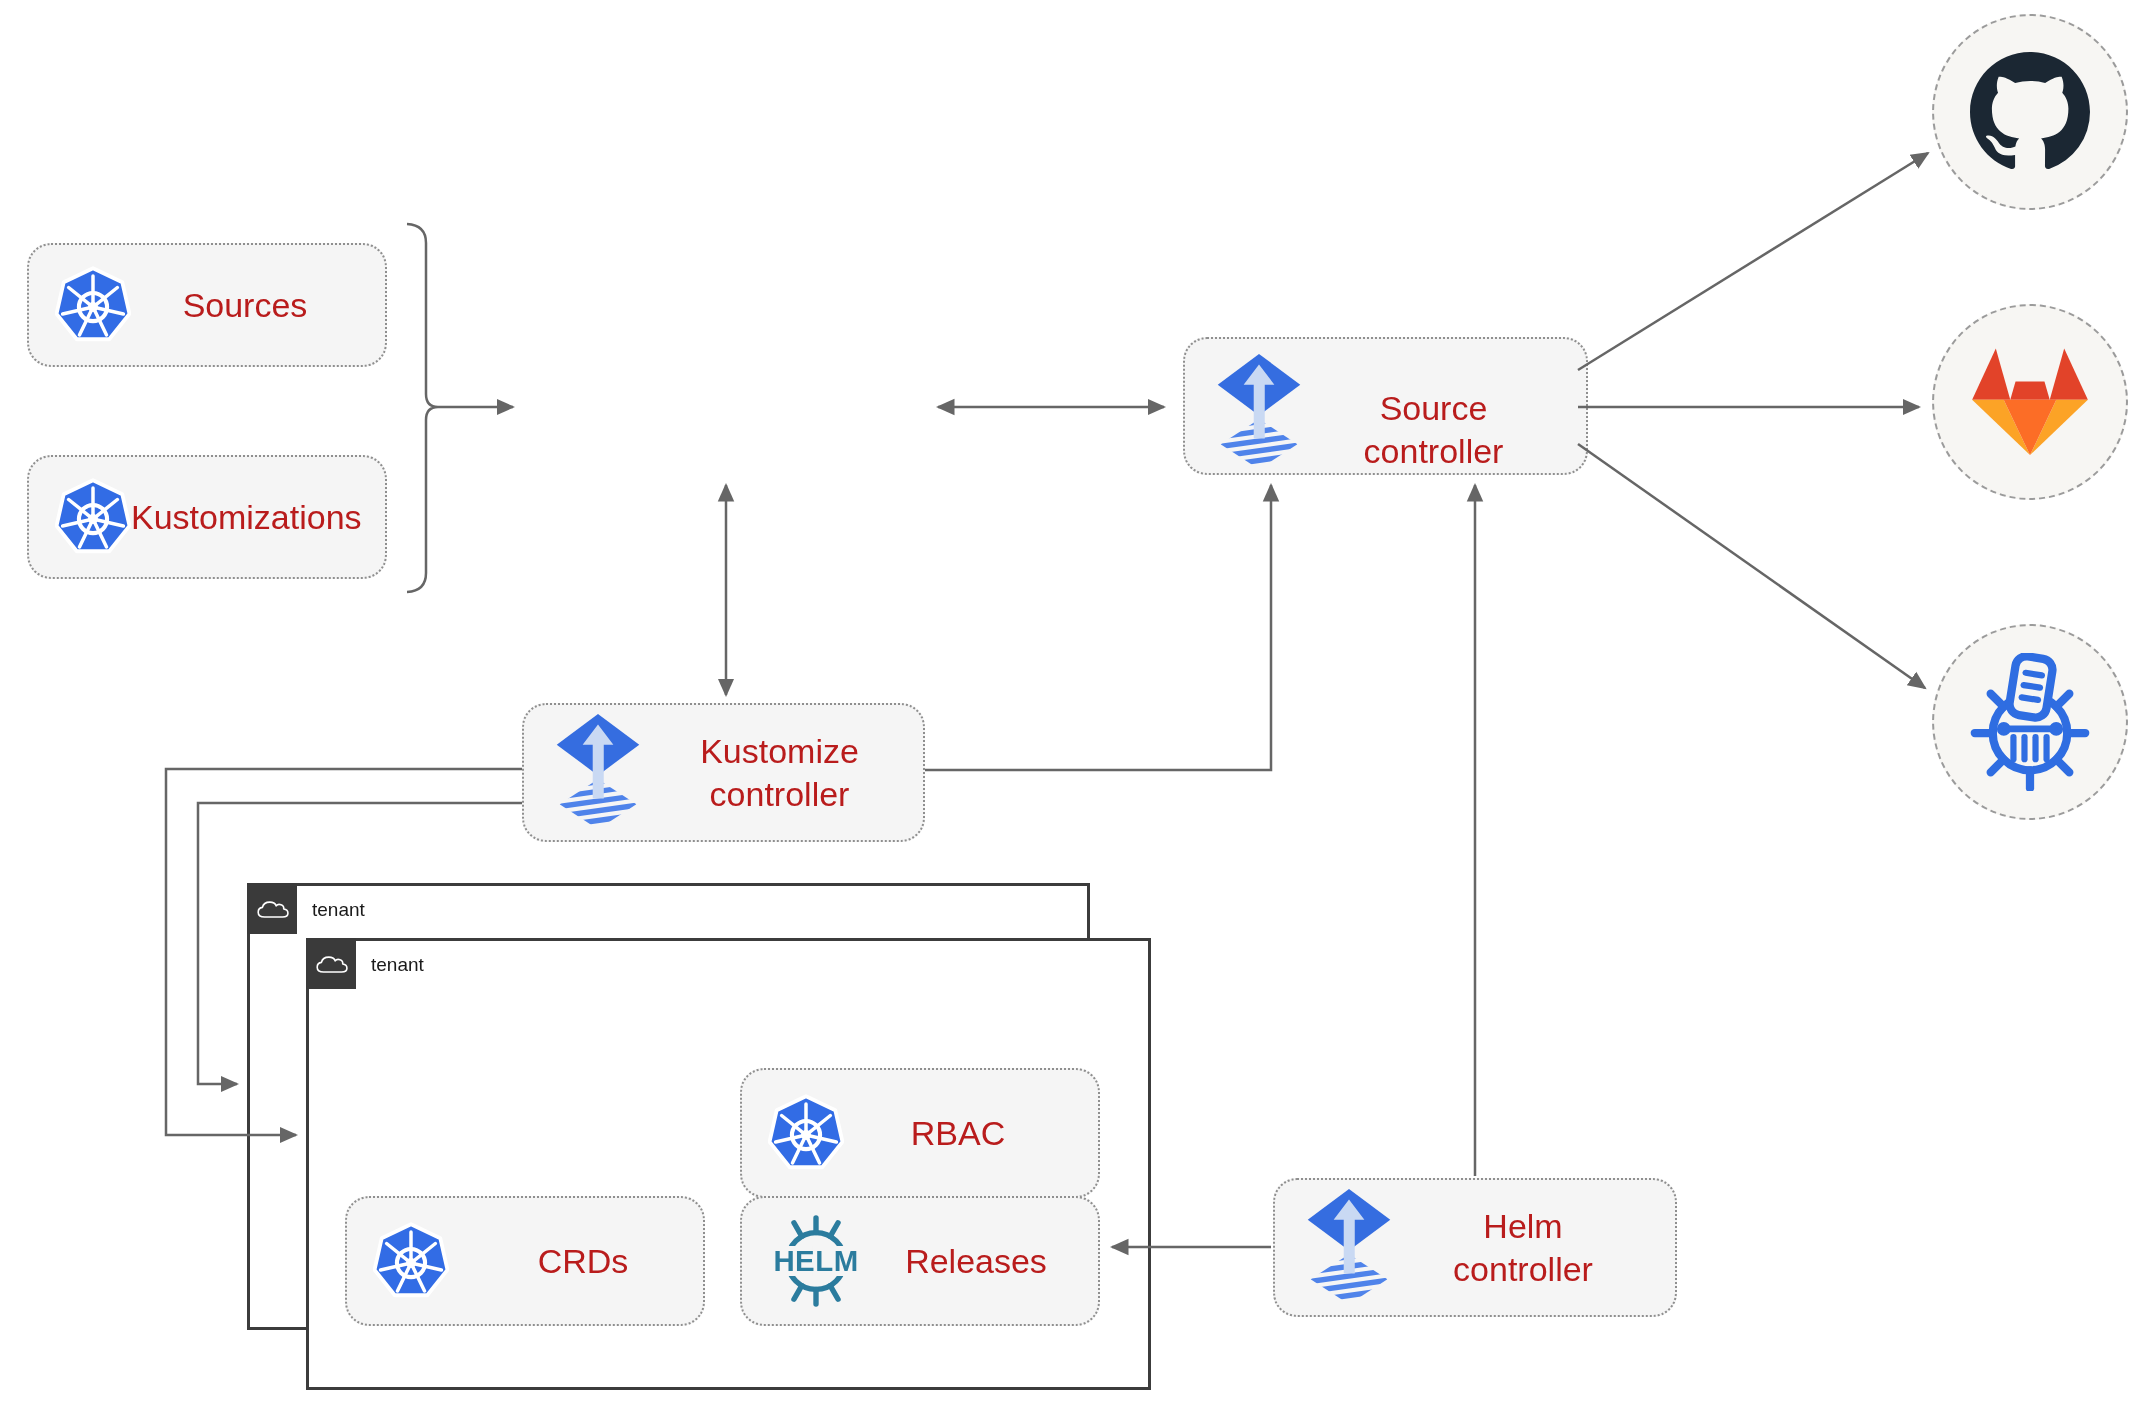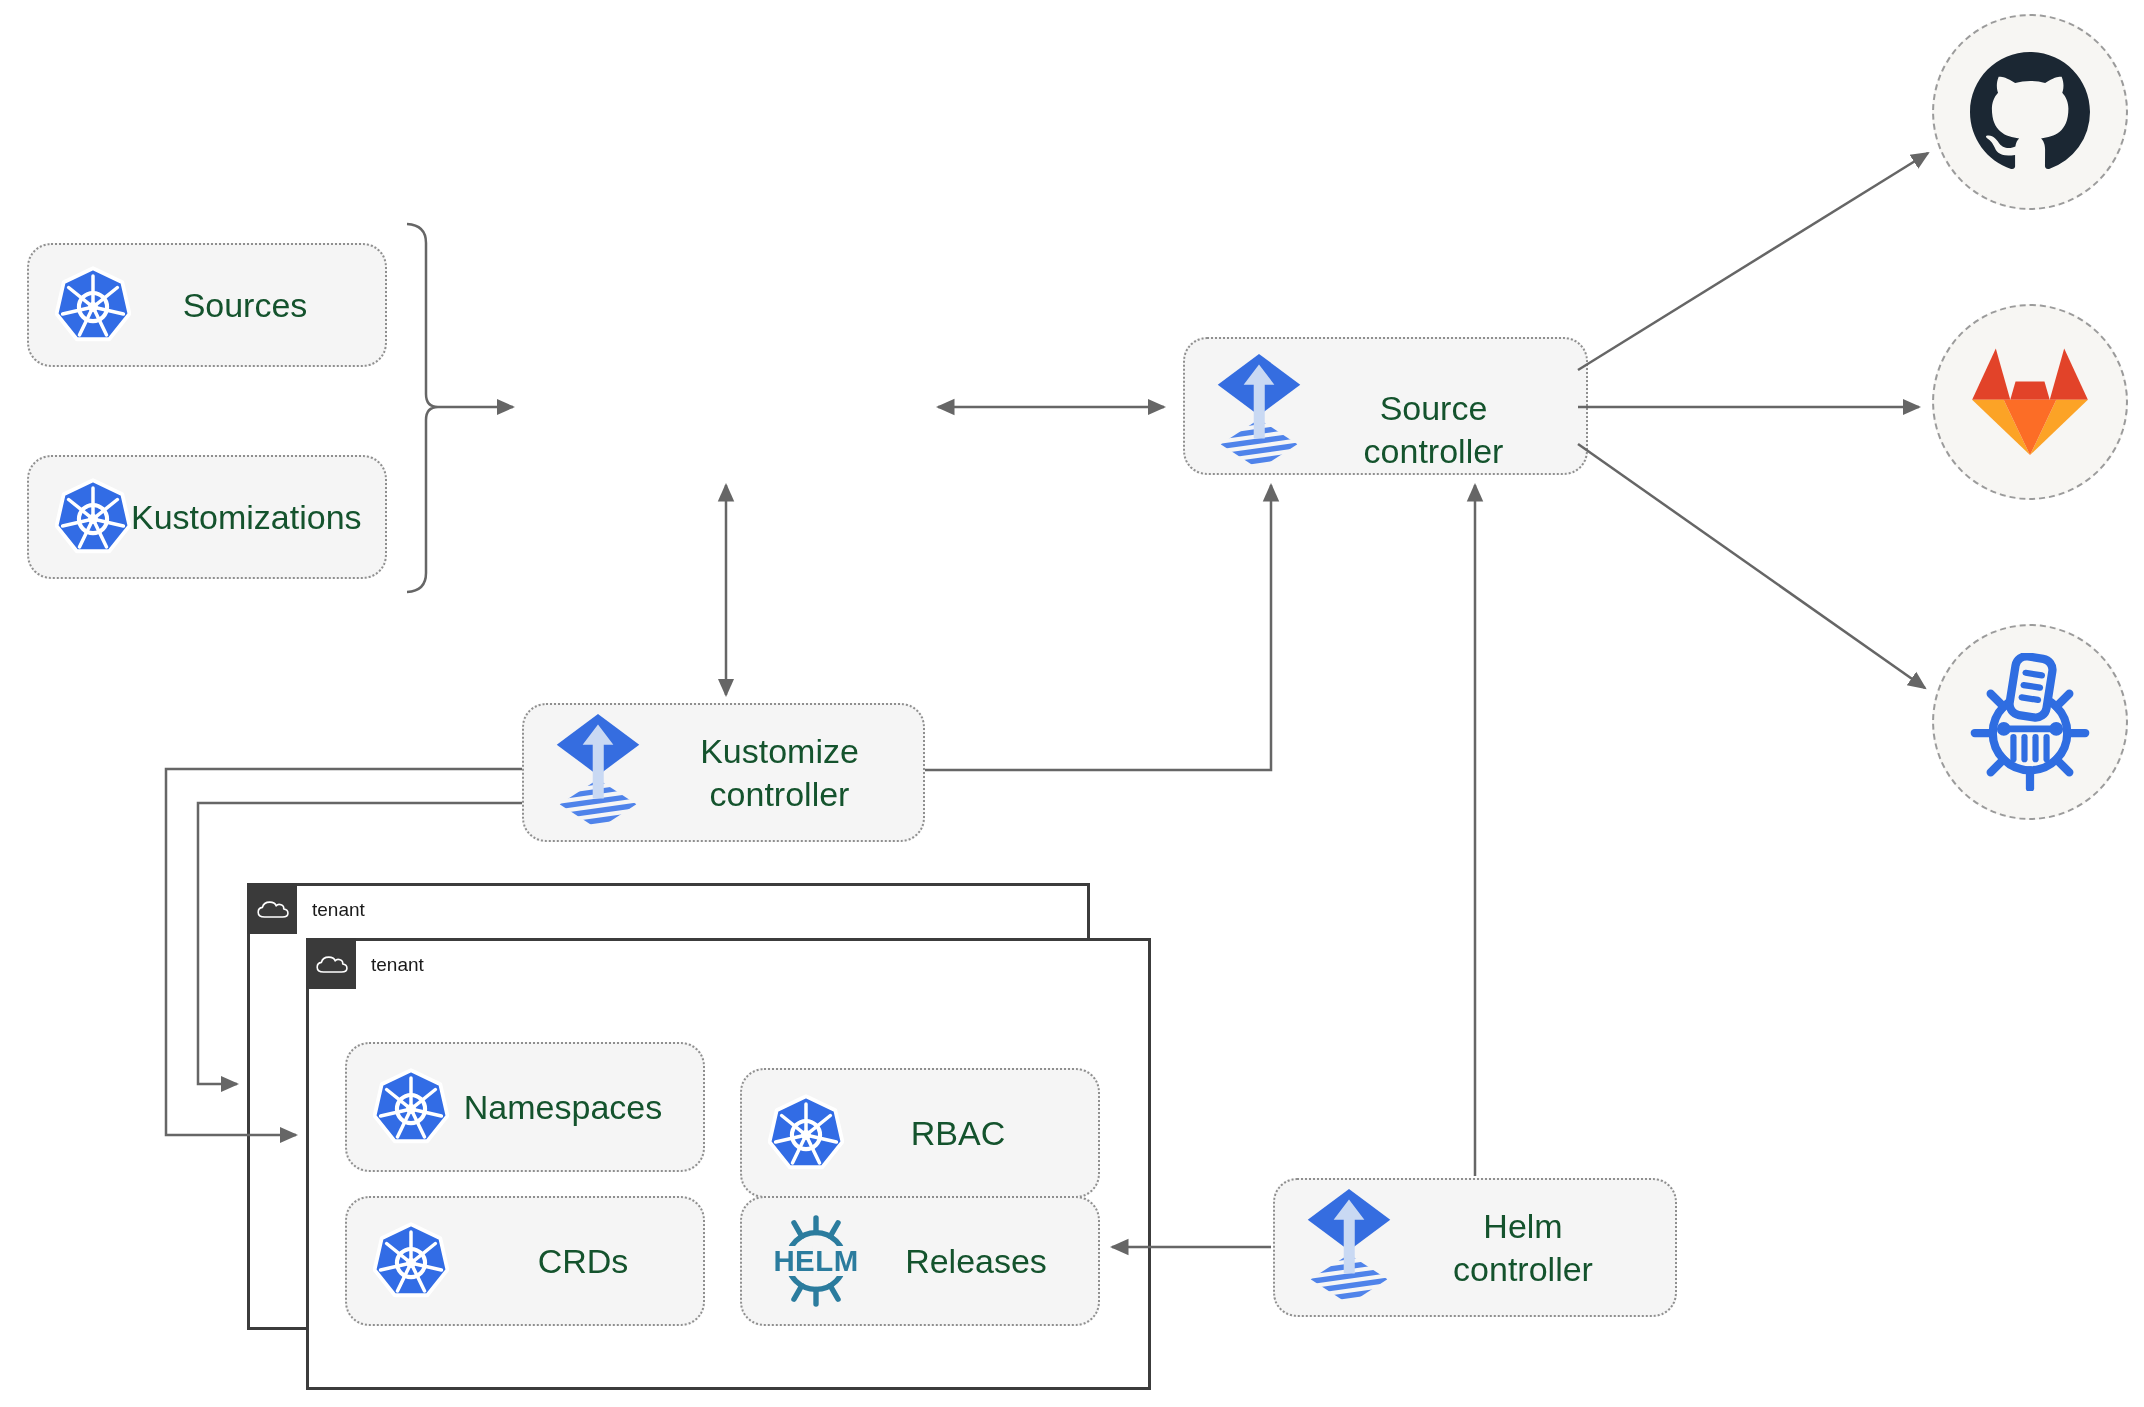--- a/index.html
+++ b/index.html
@@ -2,21 +2,21 @@
 <html><head>
 <meta charset="utf-8">
 <style>
   html,body{margin:0;padding:0;background:#ffffff;font-family:"Liberation Sans",sans-serif;}
   .stage{position:relative;width:2144px;height:1407px;overflow:hidden;background:#fff;}
 
   
   .card{position:absolute;background:#f5f5f5;border:2px dotted #8f8f8f;border-radius:24px;
         display:flex;align-items:center;box-sizing:border-box;z-index:3;}
   .card .ic{flex:0 0 auto;margin-left:26px;display:flex;align-items:center;}
-  .card .lbl{flex:1 1 auto;text-align:center;padding-right:26px;font-size:34px;color:#14532d;line-height:1.26;}
+  .card .lbl{flex:1 1 auto;text-align:center;padding-right:26px;font-size:34px;color:#b91c1c;line-height:1.26;}
 
   
   .tenant{position:absolute;background:#ffffff;border:3px solid #3c3c3c;box-sizing:border-box;}
   .tenant .tab{position:absolute;left:-3px;top:-3px;width:50px;height:51px;background:#3a3a3a;
                display:flex;align-items:center;justify-content:center;}
   .tenant .tlabel{position:absolute;left:62px;top:13px;font-size:19px;color:#1a1a1a;}
 
   
   .ext{position:absolute;width:196px;height:196px;border-radius:50%;background:#f7f6f3;
        border:2px dashed #9b9b9b;display:flex;align-items:center;justify-content:center;
@@ -180,28 +180,20 @@
       <svg class="flux-ic">
           <use href="#sym-flux"></use>
         </svg>
     </span>
     <span class="lbl">
       <div>Helm</div>
       <div>controller</div>
     </span>
   </div>
 
-  <div class="card" style="left:345px;top:1042px;width:360px;height:130px;">
-    <span class="ic">
-      <svg class="k8s-sm">
-          <use href="#sym-k8s"></use>
-        </svg>
-    </span>
-    <span class="lbl">Namespaces</span>
-  </div>
 
   <div class="card" style="left:740px;top:1068px;width:360px;height:130px;">
     <span class="ic">
       <svg class="k8s-sm">
           <use href="#sym-k8s"></use>
         </svg>
     </span>
     <span class="lbl">RBAC</span>
   </div>
 

